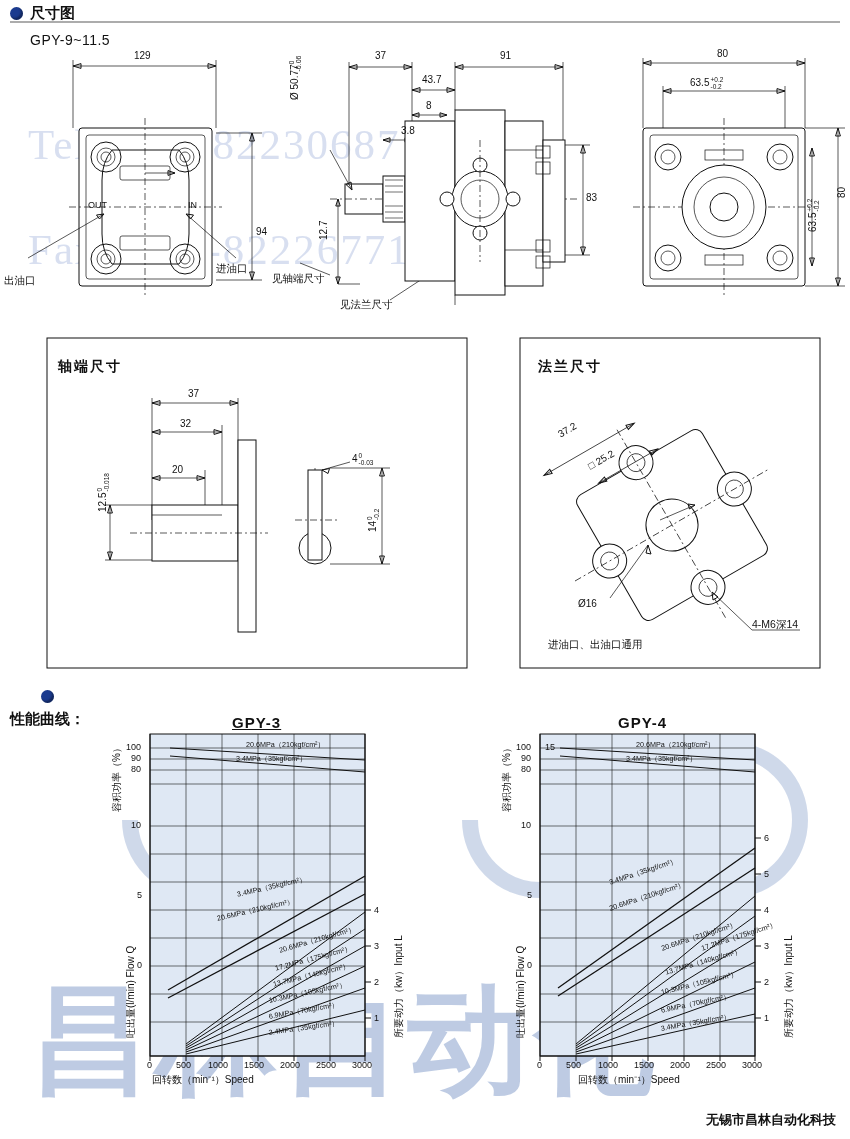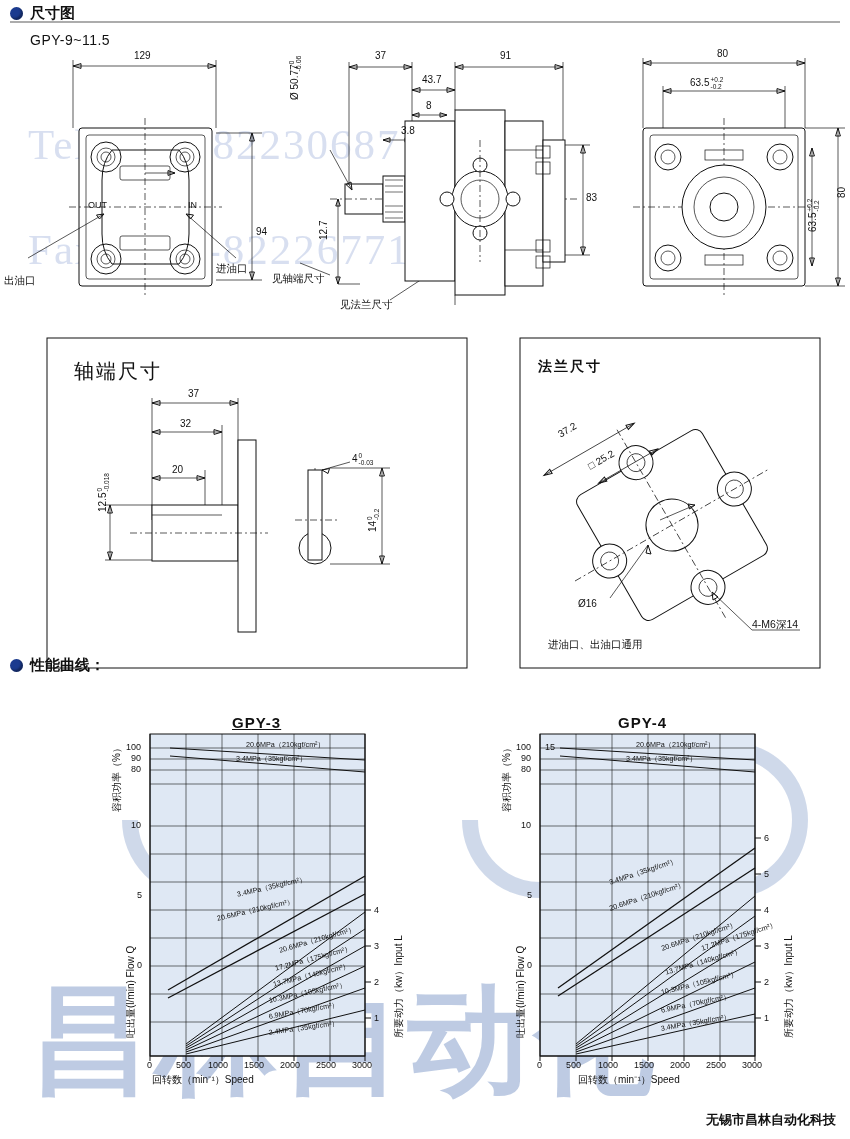--- a/index.html
+++ b/index.html
@@ -357,21 +357,21 @@
     </span>
   </div>
   <div class="label" style="left:836px;top:198px;transform:rotate(-90deg);transform-origin:0 0;">80</div>
   <div style="position:absolute;left:806px;top:232px;font-size:10px;white-space:nowrap;transform:rotate(-90deg);transform-origin:0 0;">
     <span>63.5</span><span style="display:inline-block;vertical-align:middle;font-size:6.5px;line-height:7px;margin-left:1px;">
       <span style="display:block;">+0.2</span>
       <span style="display:block;">-0.2</span>
     </span>
   </div>
 
-  <div class="label-cn" style="left:74px;top:358px;font-size:20px;font-weight:normal;letter-spacing:2px;">轴端尺寸</div>
+  <div class="label-cn" style="left:58px;top:358px;font-size:14px;font-weight:bold;letter-spacing:2px;">轴端尺寸</div>
   <div class="label" style="left:188px;top:388px;">37</div>
   <div class="label" style="left:180px;top:418px;">32</div>
   <div class="label" style="left:172px;top:464px;">20</div>
   <div style="position:absolute;left:96px;top:512px;font-size:10px;white-space:nowrap;transform:rotate(-90deg);transform-origin:0 0;">
     <span>12.5</span><span style="display:inline-block;vertical-align:middle;font-size:6.5px;line-height:7px;margin-left:1px;">
       <span style="display:block;">0</span>
       <span style="display:block;">-0.018</span>
     </span>
   </div>
   <div style="position:absolute;left:352px;top:452px;font-size:10px;white-space:nowrap;">
@@ -387,21 +387,21 @@
     </span>
   </div>
 
   <div class="label-cn" style="left:538px;top:358px;font-size:14px;font-weight:bold;letter-spacing:2px;">法兰尺寸</div>
   <div class="label" style="left:556px;top:430px;transform:rotate(-30deg);transform-origin:0 0;">37.2</div>
   <div class="label" style="left:586px;top:462px;transform:rotate(-30deg);transform-origin:0 0;">□ 25.2</div>
   <div class="label" style="left:578px;top:598px;">Ø16</div>
   <div class="label-cn" style="left:752px;top:618px;">4-M6深14</div>
   <div class="label-cn" style="left:548px;top:638px;">进油口、出油口通用</div>
 
-  <div class="sec-head" style="left:10px;top:656px;">
+  <div class="sec-head" style="left:10px;top:690px;flex-direction:column;">
     <span class="bullet"></span>
     <span class="sec-title">性能曲线：</span>
   </div>
 
   <div class="chart-title" style="left:232px;top:714px;text-decoration:underline;">GPY-3</div>
 
   <svg width="420" height="380" style="left:60px;top:726px;">
 
     <rect x="90" y="8" width="215" height="322" fill="#dfe8f4" stroke="#111" stroke-width="1"></rect>
 

